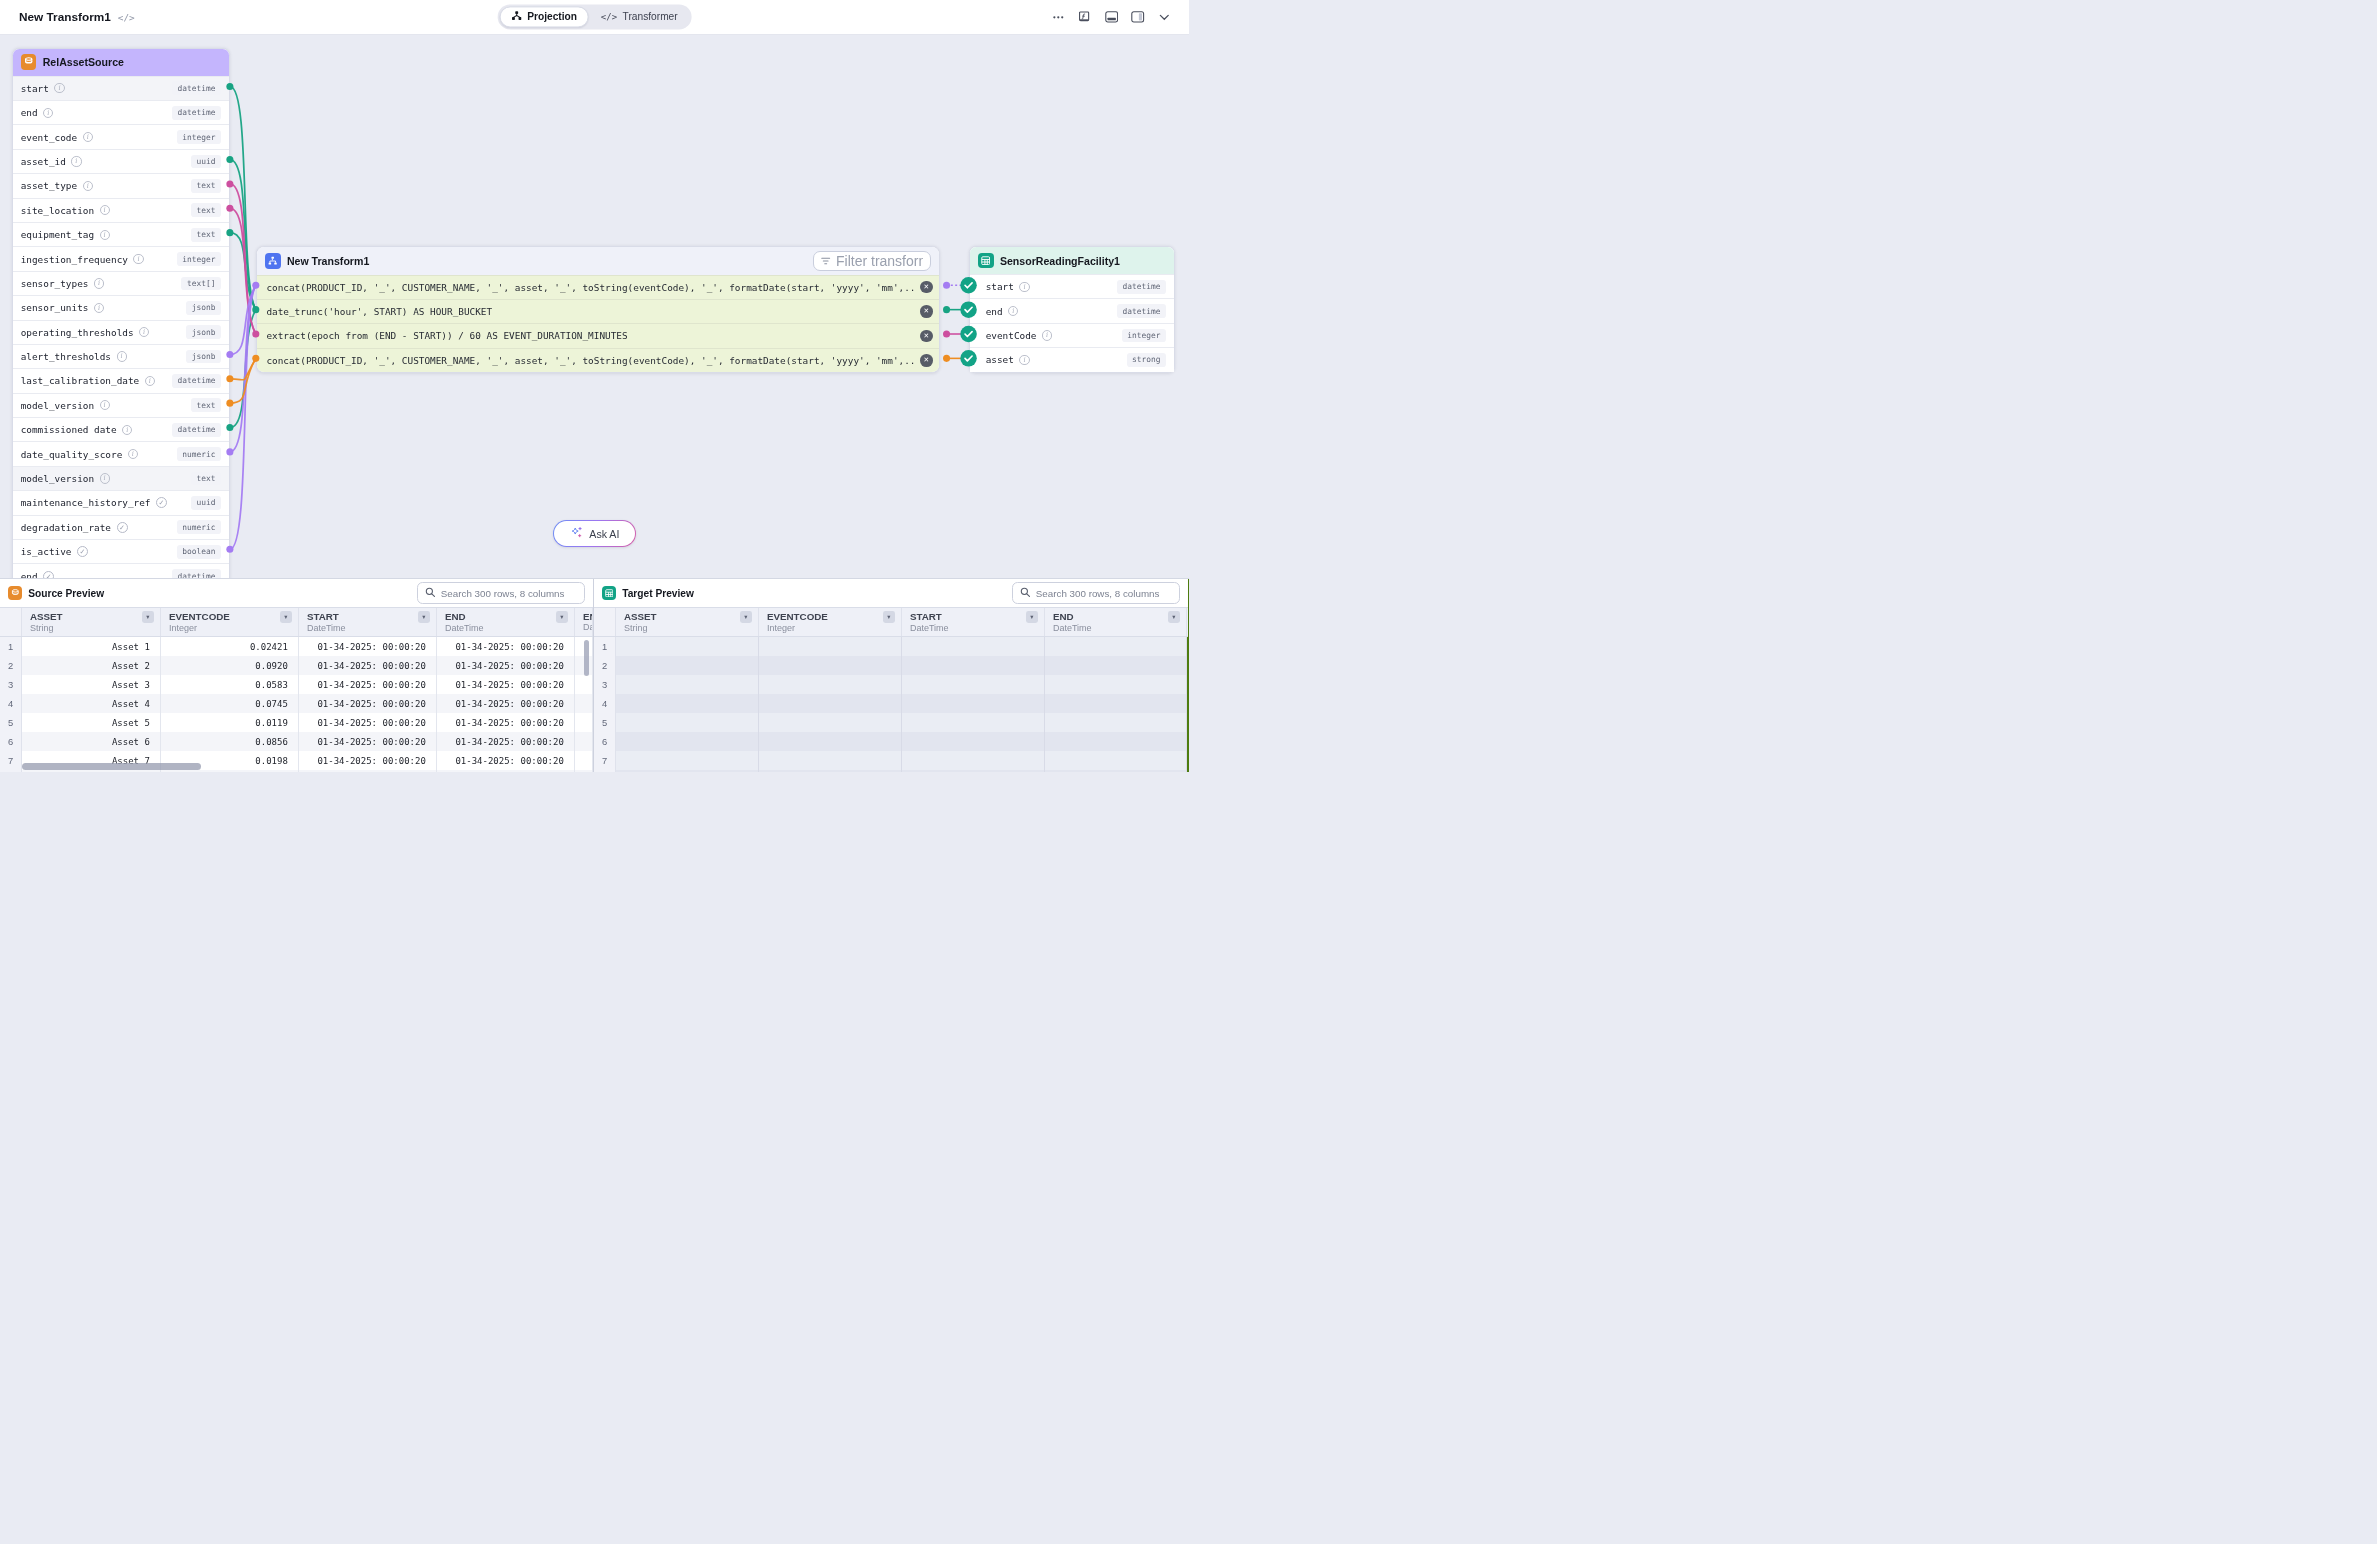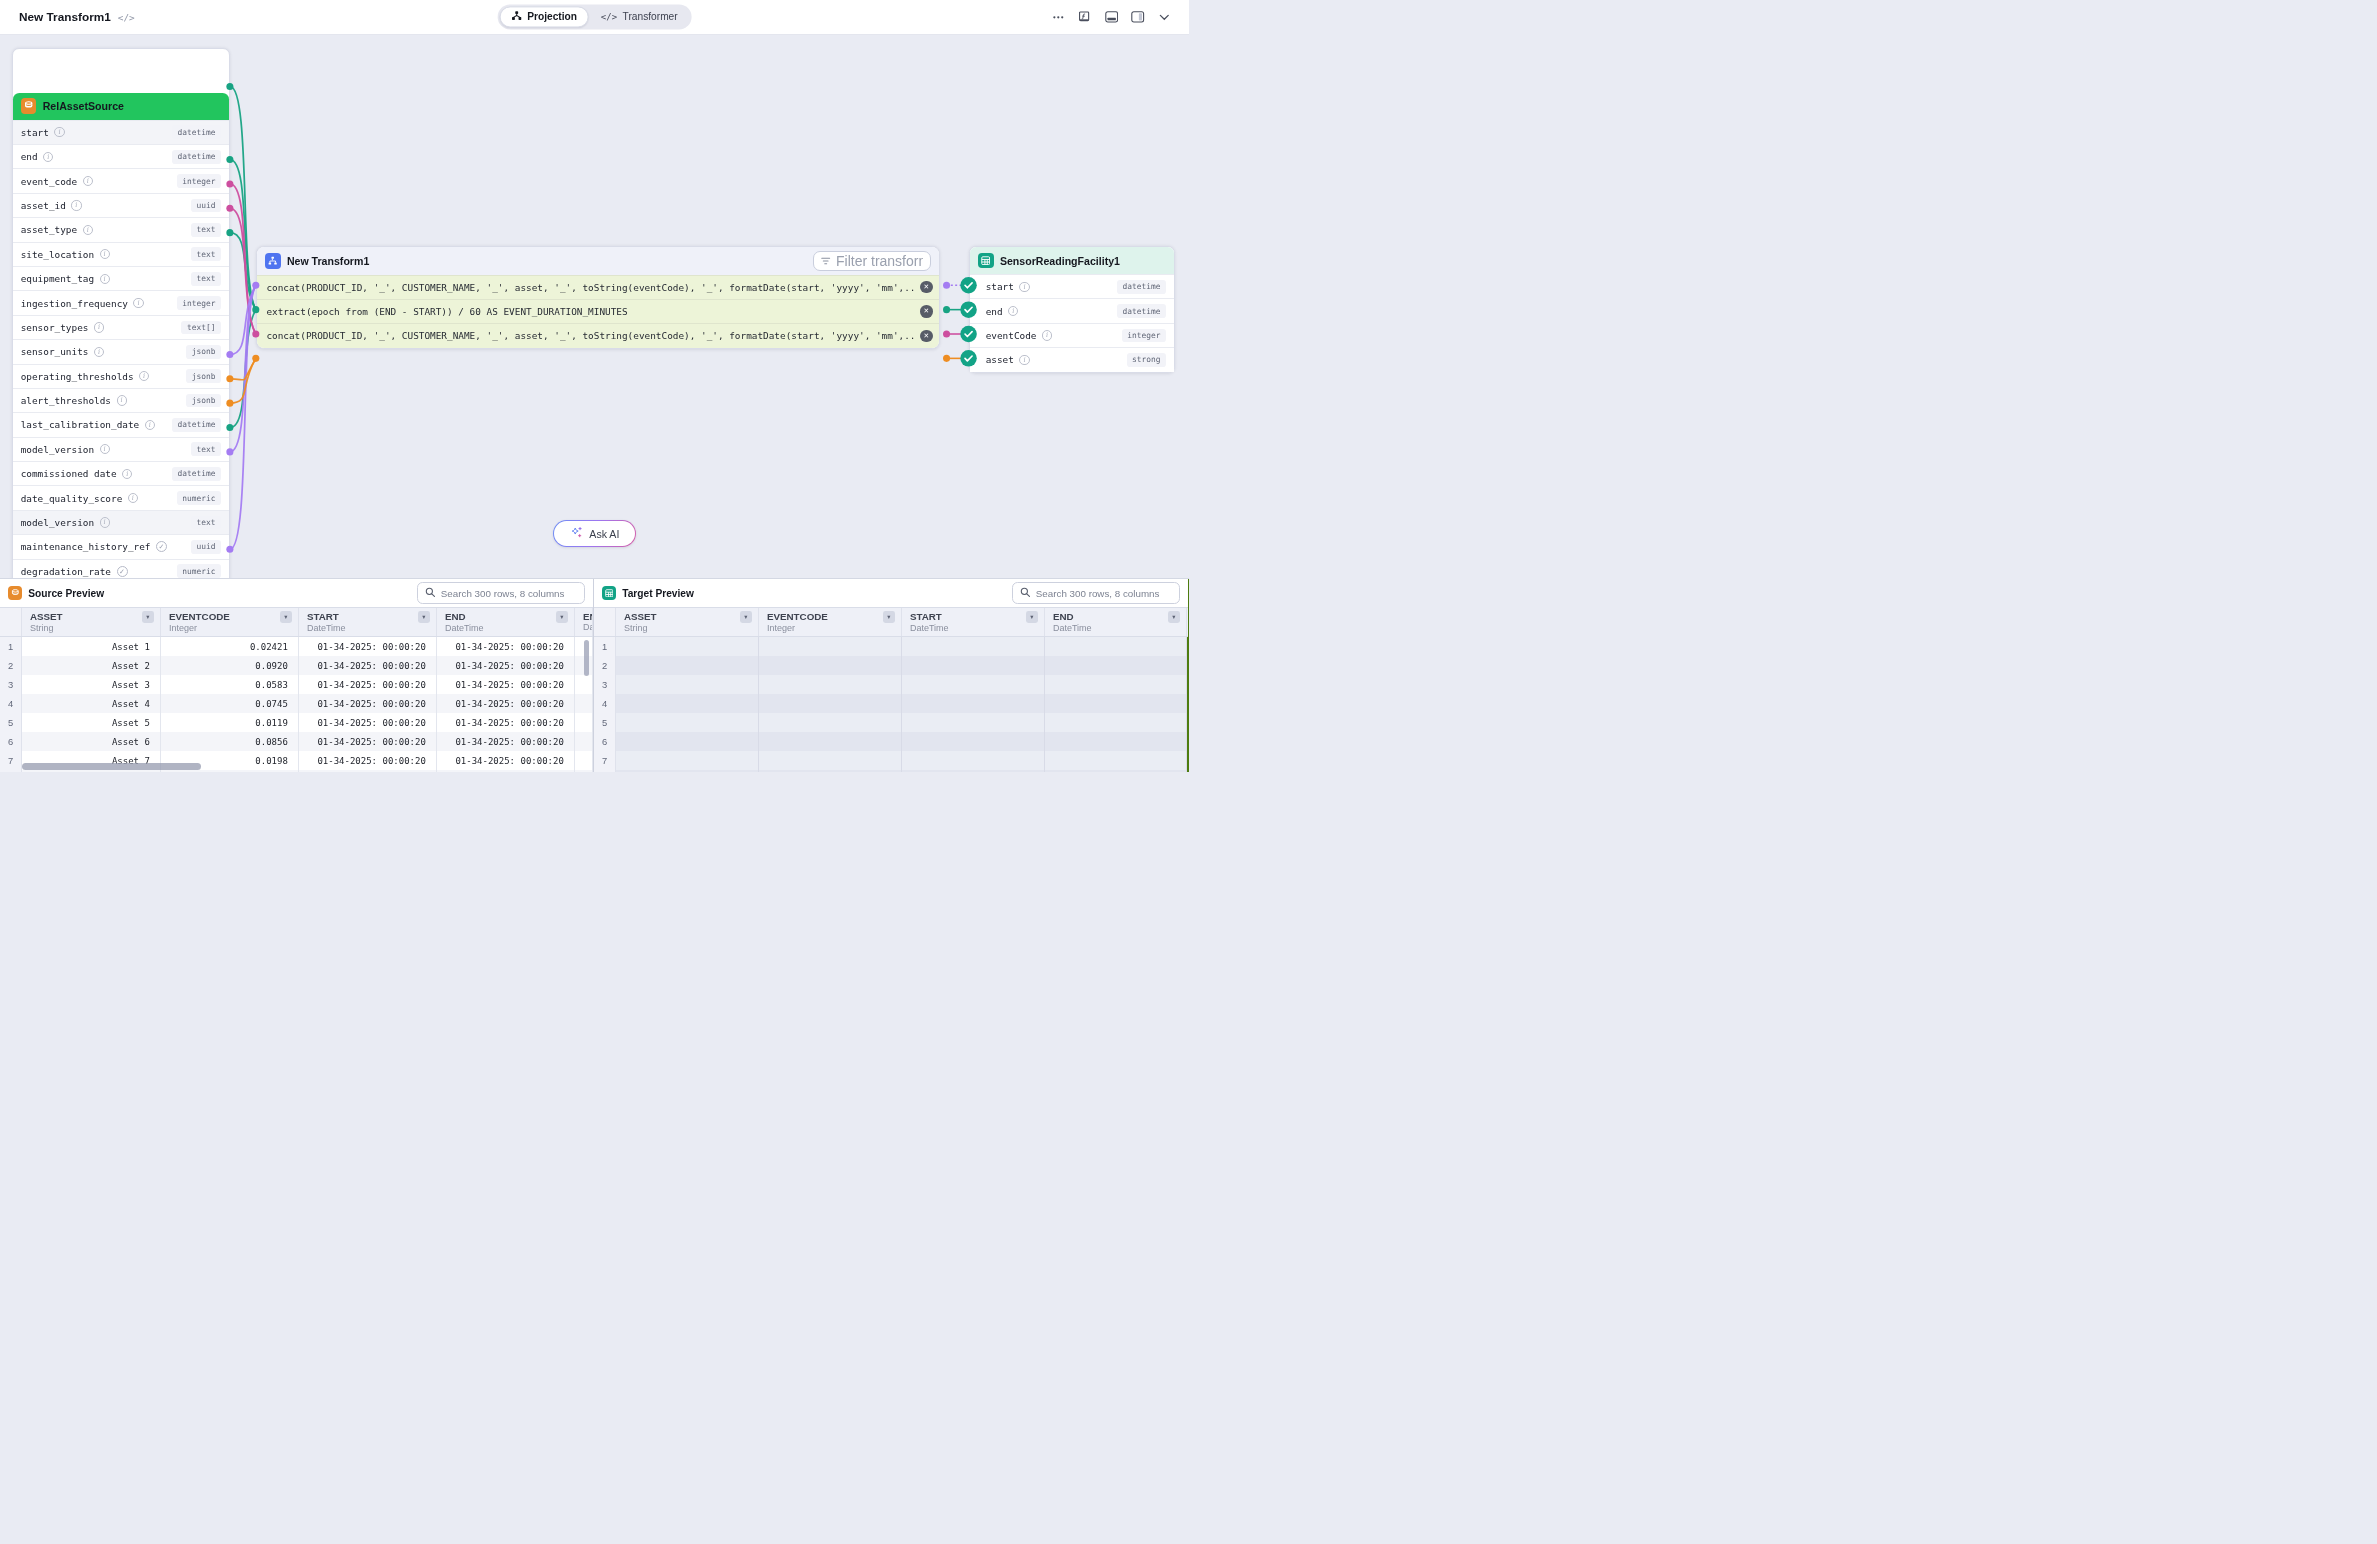--- a/index.html
+++ b/index.html
@@ -27,21 +27,21 @@
   #wires-under, #wires-over { position:absolute; left:0; top:0; width:1189px; height:543px; pointer-events:none; }
   #wires-under { z-index:1; } #wires-over { z-index:3; }
 
   .node { position:absolute; background:#ffffff; border:0.8px solid #d9dce8; border-radius:7px;
           box-shadow:0 0.8px 3.1px rgba(25,30,55,.10); z-index:2; }
   .node-hd { display:flex; align-items:center; gap:6.3px; padding:0 7.9px; border-radius:6.3px 6.3px 0 0; }
   .node-title { font-size:10.6px; font-weight:700; color:#15181f; }
   .nicon { border-radius:3.9px; display:flex; align-items:center; justify-content:center; flex-shrink:0; }
 
   #source-node { left:11.8px; top:12.6px; width:218px; }
-  #source-node .node-hd { height:27px; background:#22c55e;margin-top:44px; }
+  #source-node .node-hd { height:27px; background:#c4b5fd; }
   .f-row { height:24.4px; border-top:0.8px solid #e9ebf1; display:flex; align-items:center; padding:0 7.9px; background:#fff; }
   .f-row.hl { background:#f3f4f8; }
   .f-name { font-family:"DejaVu Sans Mono","Liberation Mono",monospace; font-size:9.4px; color:#202430; margin-right:5.5px; white-space:nowrap; }
   .f-info { width:10.2px; height:10.2px; border:0.9px solid #bcc0cc; border-radius:50%; color:#a9aebc;
             font-size:6.7px; line-height:8.6px; text-align:center; flex-shrink:0;
             font-family:"DejaVu Serif",serif; font-style:italic; }
   .f-check { width:11px; height:11px; border:0.9px solid #b6bac8; border-radius:50%; color:#9ba0b0;
              font-size:7px; line-height:9.4px; text-align:center; flex-shrink:0; }
   .f-badge { margin-left:auto; background:#f2f3f8; border-radius:3.1px; padding:2.4px 5.5px;
              font-family:"DejaVu Sans Mono",monospace; font-size:7.9px; color:#5f6575; white-space:nowrap; }
@@ -333,20 +333,24 @@
         </span>
         <input type="text" placeholder="Filter transform" style="">
       </div>
     </div>
     <div id="expr-rows">
         <div class="x-row">
           <span class="x-code">concat(PRODUCT_ID, '_', CUSTOMER_NAME, '_', asset, '_', toString(eventCode), '_', formatDate(start, 'yyyy', 'mm',...</span>
           <span class="x-del">✕</span>
         </div>
         <div class="x-row">
+          <span class="x-code">date_trunc('hour', START) AS HOUR_BUCKET</span>
+          <span class="x-del">✕</span>
+        </div>
+        <div class="x-row">
           <span class="x-code">extract(epoch from (END - START)) / 60 AS EVENT_DURATION_MINUTES</span>
           <span class="x-del">✕</span>
         </div>
         <div class="x-row">
           <span class="x-code">concat(PRODUCT_ID, '_', CUSTOMER_NAME, '_', asset, '_', toString(eventCode), '_', formatDate(start, 'yyyy', 'mm',...</span>
           <span class="x-del">✕</span>
         </div>
       </div>
   </section>
 

